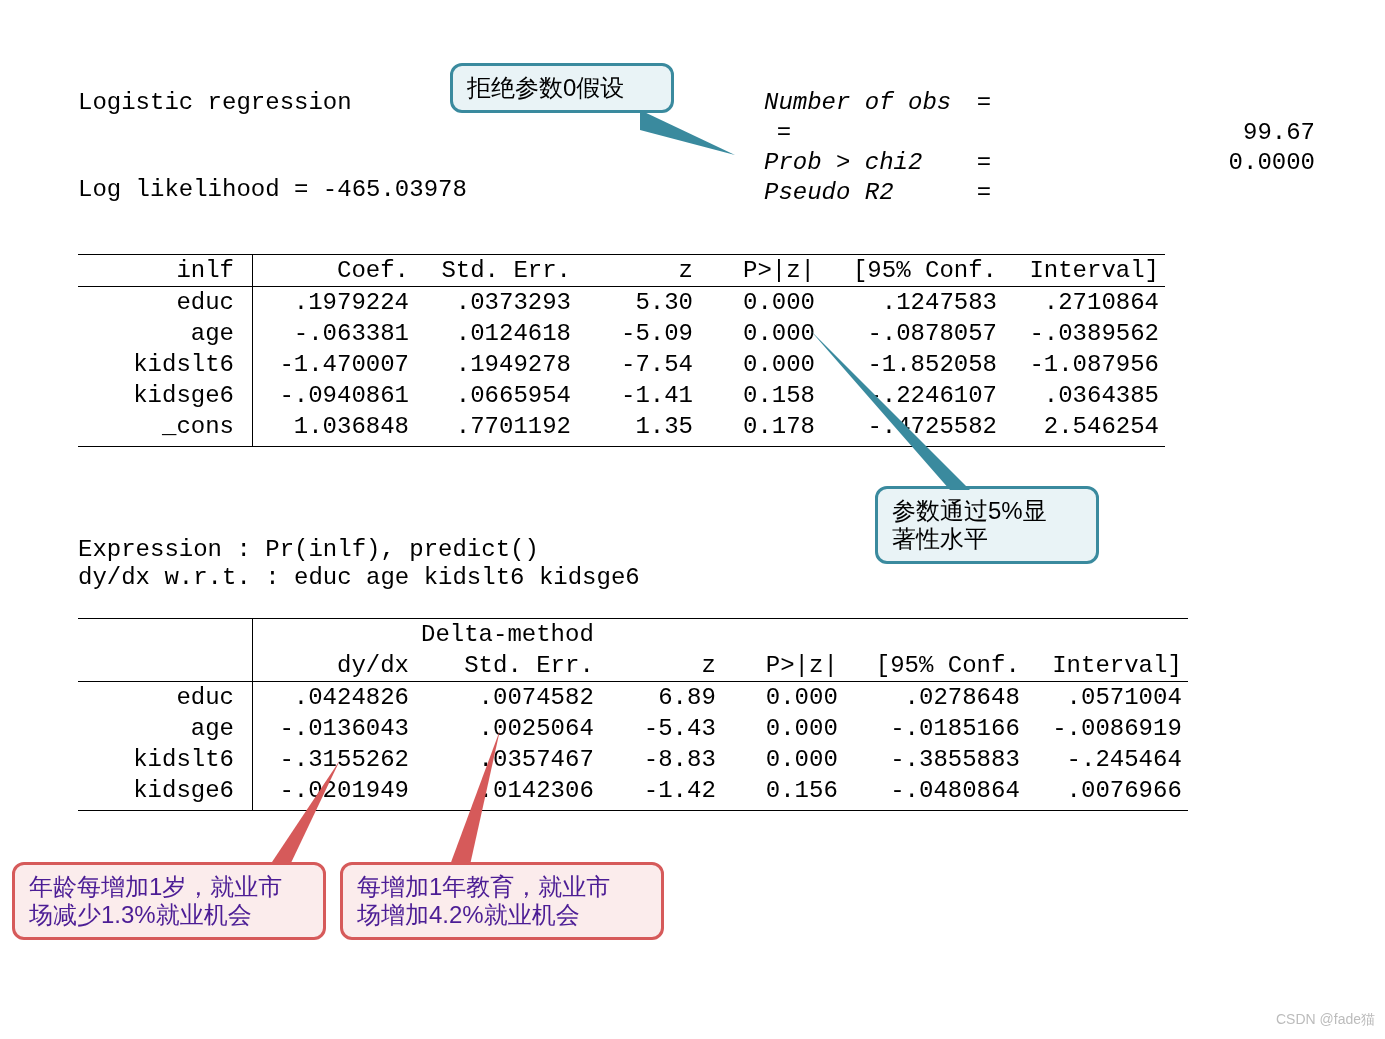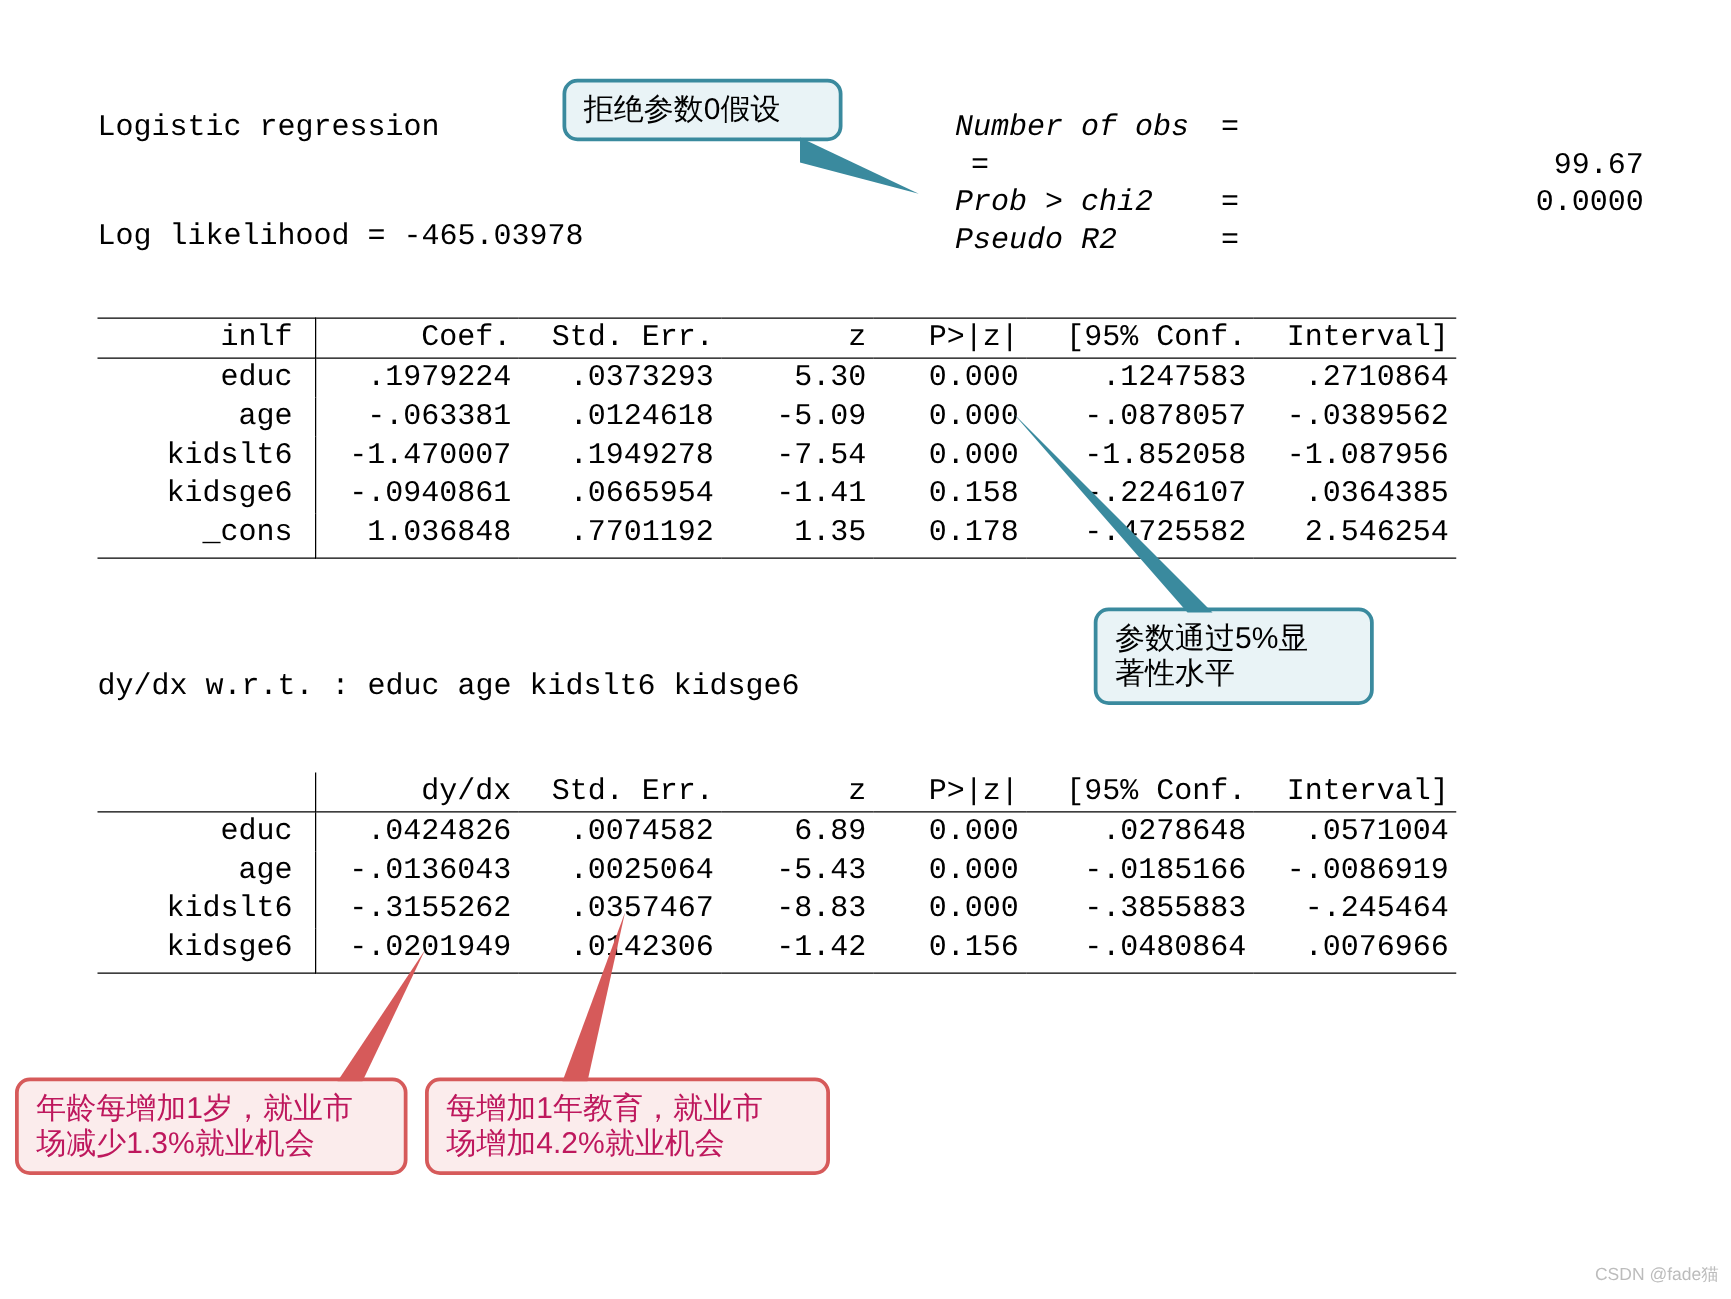--- a/index.html
+++ b/index.html
@@ -89,21 +89,21 @@
     background: transparent;
   }
   .callout.teal {
     border-color: #3a8a9e;
     background: #e9f3f6;
     color: #000;
   }
   .callout.red {
     border-color: #d65a5a;
     background: #fbecec;
-    color: #be185d;
+    color: #4c1d95;
   }
   svg.ptr { position: absolute; pointer-events: none; }
 
   .watermark {
     position: absolute;
     bottom: 10px;
     right: 10px;
     font-family: Arial, sans-serif;
     font-size: 14px;
     color: #bcbcbc;
@@ -193,25 +193,35 @@
         <td class="num c-se">.7701192</td>
         <td class="num c-z">1.35</td>
         <td class="num c-p">0.178</td>
         <td class="num c-ci1">-.4725582</td>
         <td class="num c-ci2">2.546254</td>
       </tr>
     </tbody>
 </table>
 
 <div class="expr mono">
+  <div>Expression   : Pr(inlf), predict()</div>
   <div>dy/dx w.r.t. : educ age kidslt6 kidsge6</div>
 </div>
 
 <table class="tbl tbl2 mono">
   <thead>
+    <tr class="hdr-dm">
+      <th class="dv"></th>
+      <th class="num c-coef"></th>
+      <th class="delta c-se">Delta-method</th>
+      <th class="num c-z"></th>
+      <th class="num c-p"></th>
+      <th class="num c-ci1"></th>
+      <th class="num c-ci2"></th>
+    </tr>
     <tr class="hdr-lab">
       <th class="dv"></th>
       <th class="num c-coef">dy/dx</th>
       <th class="num c-se">Std. Err.</th>
       <th class="num c-z">z</th>
       <th class="num c-p">P&gt;|z|</th>
       <th class="num c-ci1">[95% Conf.</th>
       <th class="num c-ci2">Interval]</th>
     </tr>
   </thead>

